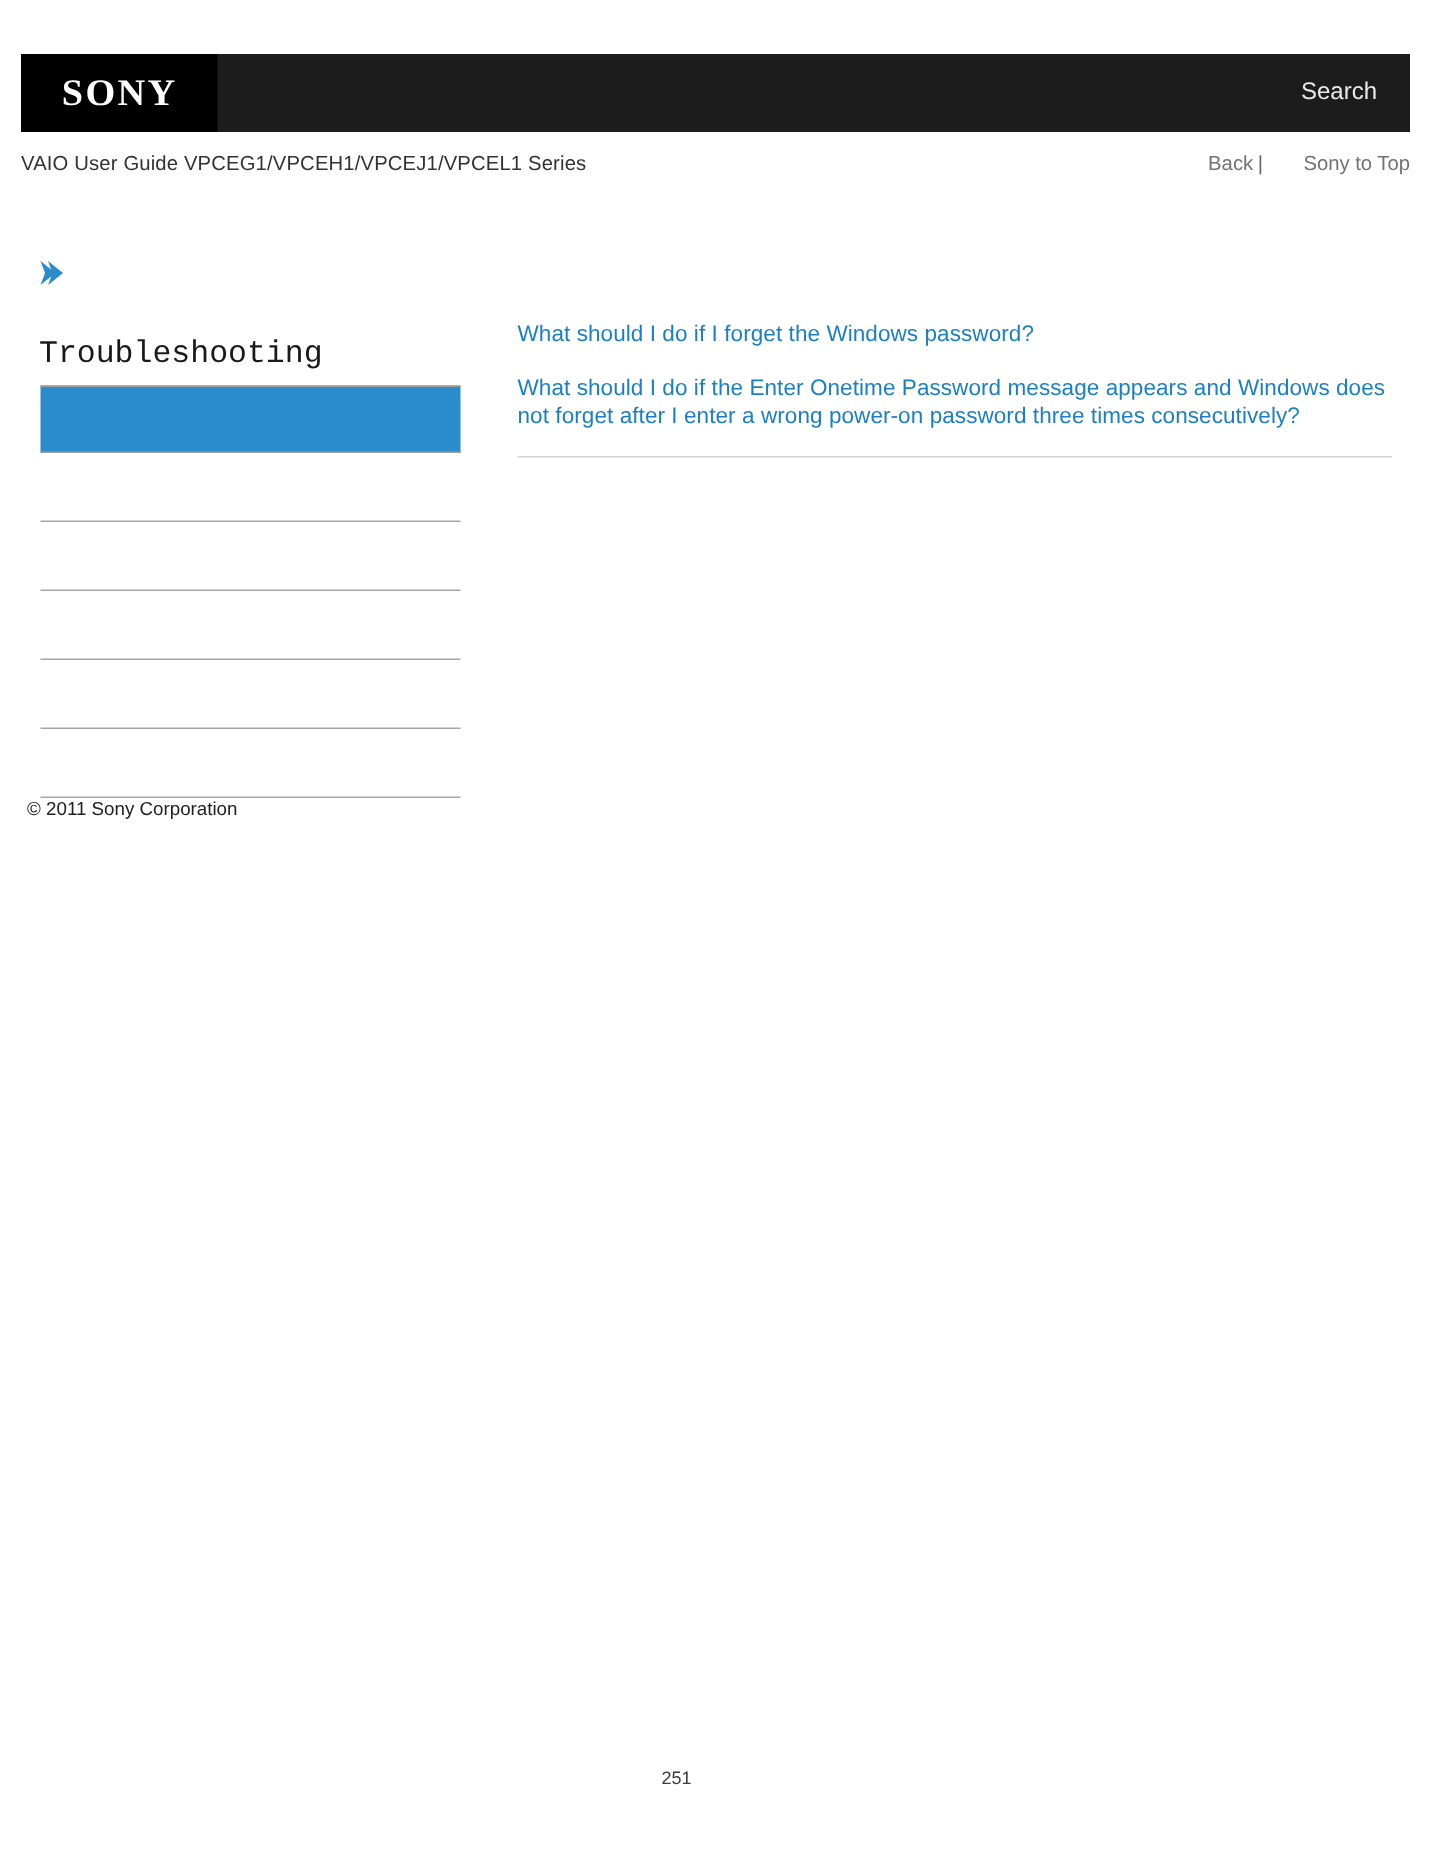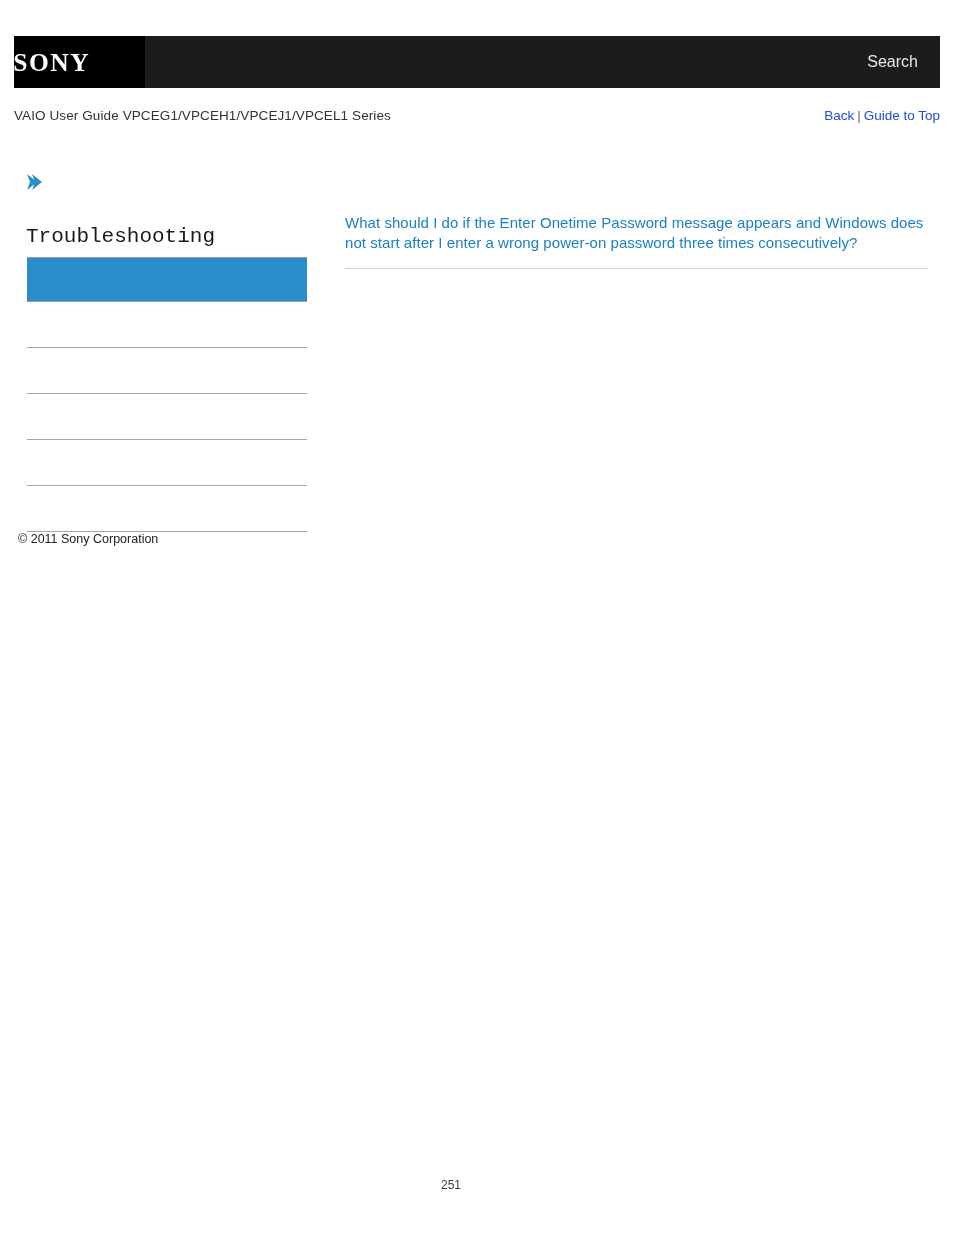--- a/index.html
+++ b/index.html
@@ -28,21 +28,21 @@
     display: flex;
     align-items: center;
     justify-content: space-between;
   }
   .logo-box {
     width: 131px;
     height: 52px;
     background: #000000;
     display: flex;
     align-items: center;
-    justify-content: flex-start;
+    justify-content: center;
   }
   .logo-text {
     color: #ffffff;
     font-family: "Liberation Serif", serif;
     font-weight: bold;
     font-size: 25px;
     letter-spacing: 1.5px;
     line-height: 1;
     font-stretch: condensed;
     transform: scaleX(1.02);
@@ -56,37 +56,38 @@
   }
 
   
   .guide-row {
     position: absolute;
     left: 14px;
     top: 101px;
     width: 926px;
     height: 22px;
     display: flex;
-    align-items: flex-end;
+    align-items: flex-start;
     justify-content: space-between;
   }
   .guide-title {
     font-size: 13.5px;
     color: #333333;
     letter-spacing: 0.1px;
   }
   .nav-links {
     font-size: 13.5px;
     color: #555555;
     white-space: nowrap;
   }
   .nav-links a {
-    color: #1d4ed8;
+    color: #737373;
     text-decoration: none;
     cursor: pointer;
+    margin-left: 24px;
   }
   .nav-sep {
     color: #666666;
     margin: 0 3px;
   }
 
   
   .sidebar {
     position: absolute;
     left: 0;
@@ -176,21 +177,21 @@
 <div class="topbar">
   <div class="logo-box">
     <span class="logo-text">SONY</span>
   </div>
   <a class="search-link">Search</a>
 </div>
 
 <div class="guide-row">
   <div class="guide-title">VAIO User Guide VPCEG1/VPCEH1/VPCEJ1/VPCEL1 Series</div>
   <div class="nav-links">
-    <a>Back</a><span class="nav-sep">|</span><a>Guide to Top</a>
+    <a>Back</a><span class="nav-sep">|</span><a>Sony to Top</a>
   </div>
 </div>
 
 <div class="sidebar">
 
   <svg class="chevron-icon" viewBox="0 0 18 20" xmlns="http://www.w3.org/2000/svg">
     <path d="M2 2 L12 10 L2 18 L5 10 Z" fill="#2b8cca"></path>
     <path d="M7 2 L17 10 L7 18 L10 10 Z" fill="#2b8cca"></path>
   </svg>
 
@@ -201,17 +202,18 @@
   <div class="nav-item first"></div>
   <div class="nav-item"></div>
   <div class="nav-item"></div>
   <div class="nav-item"></div>
   <div class="nav-item"></div>
 
   <div class="copyright">© 2011 Sony Corporation</div>
 </div>
 
 <div class="content">
-  <a class="faq-link">What should I do if the Enter Onetime Password message appears and Windows does not start after I enter a wrong power-on password three times consecutively?</a>
+  <a class="faq-link">What should I do if I forget the Windows password?</a>
+  <a class="faq-link">What should I do if the Enter Onetime Password message appears and Windows does not forget after I enter a wrong power-on password three times consecutively?</a>
   <div class="content-rule"></div>
 </div>
 
 <div class="page-number">251</div>
 
 </body></html>

